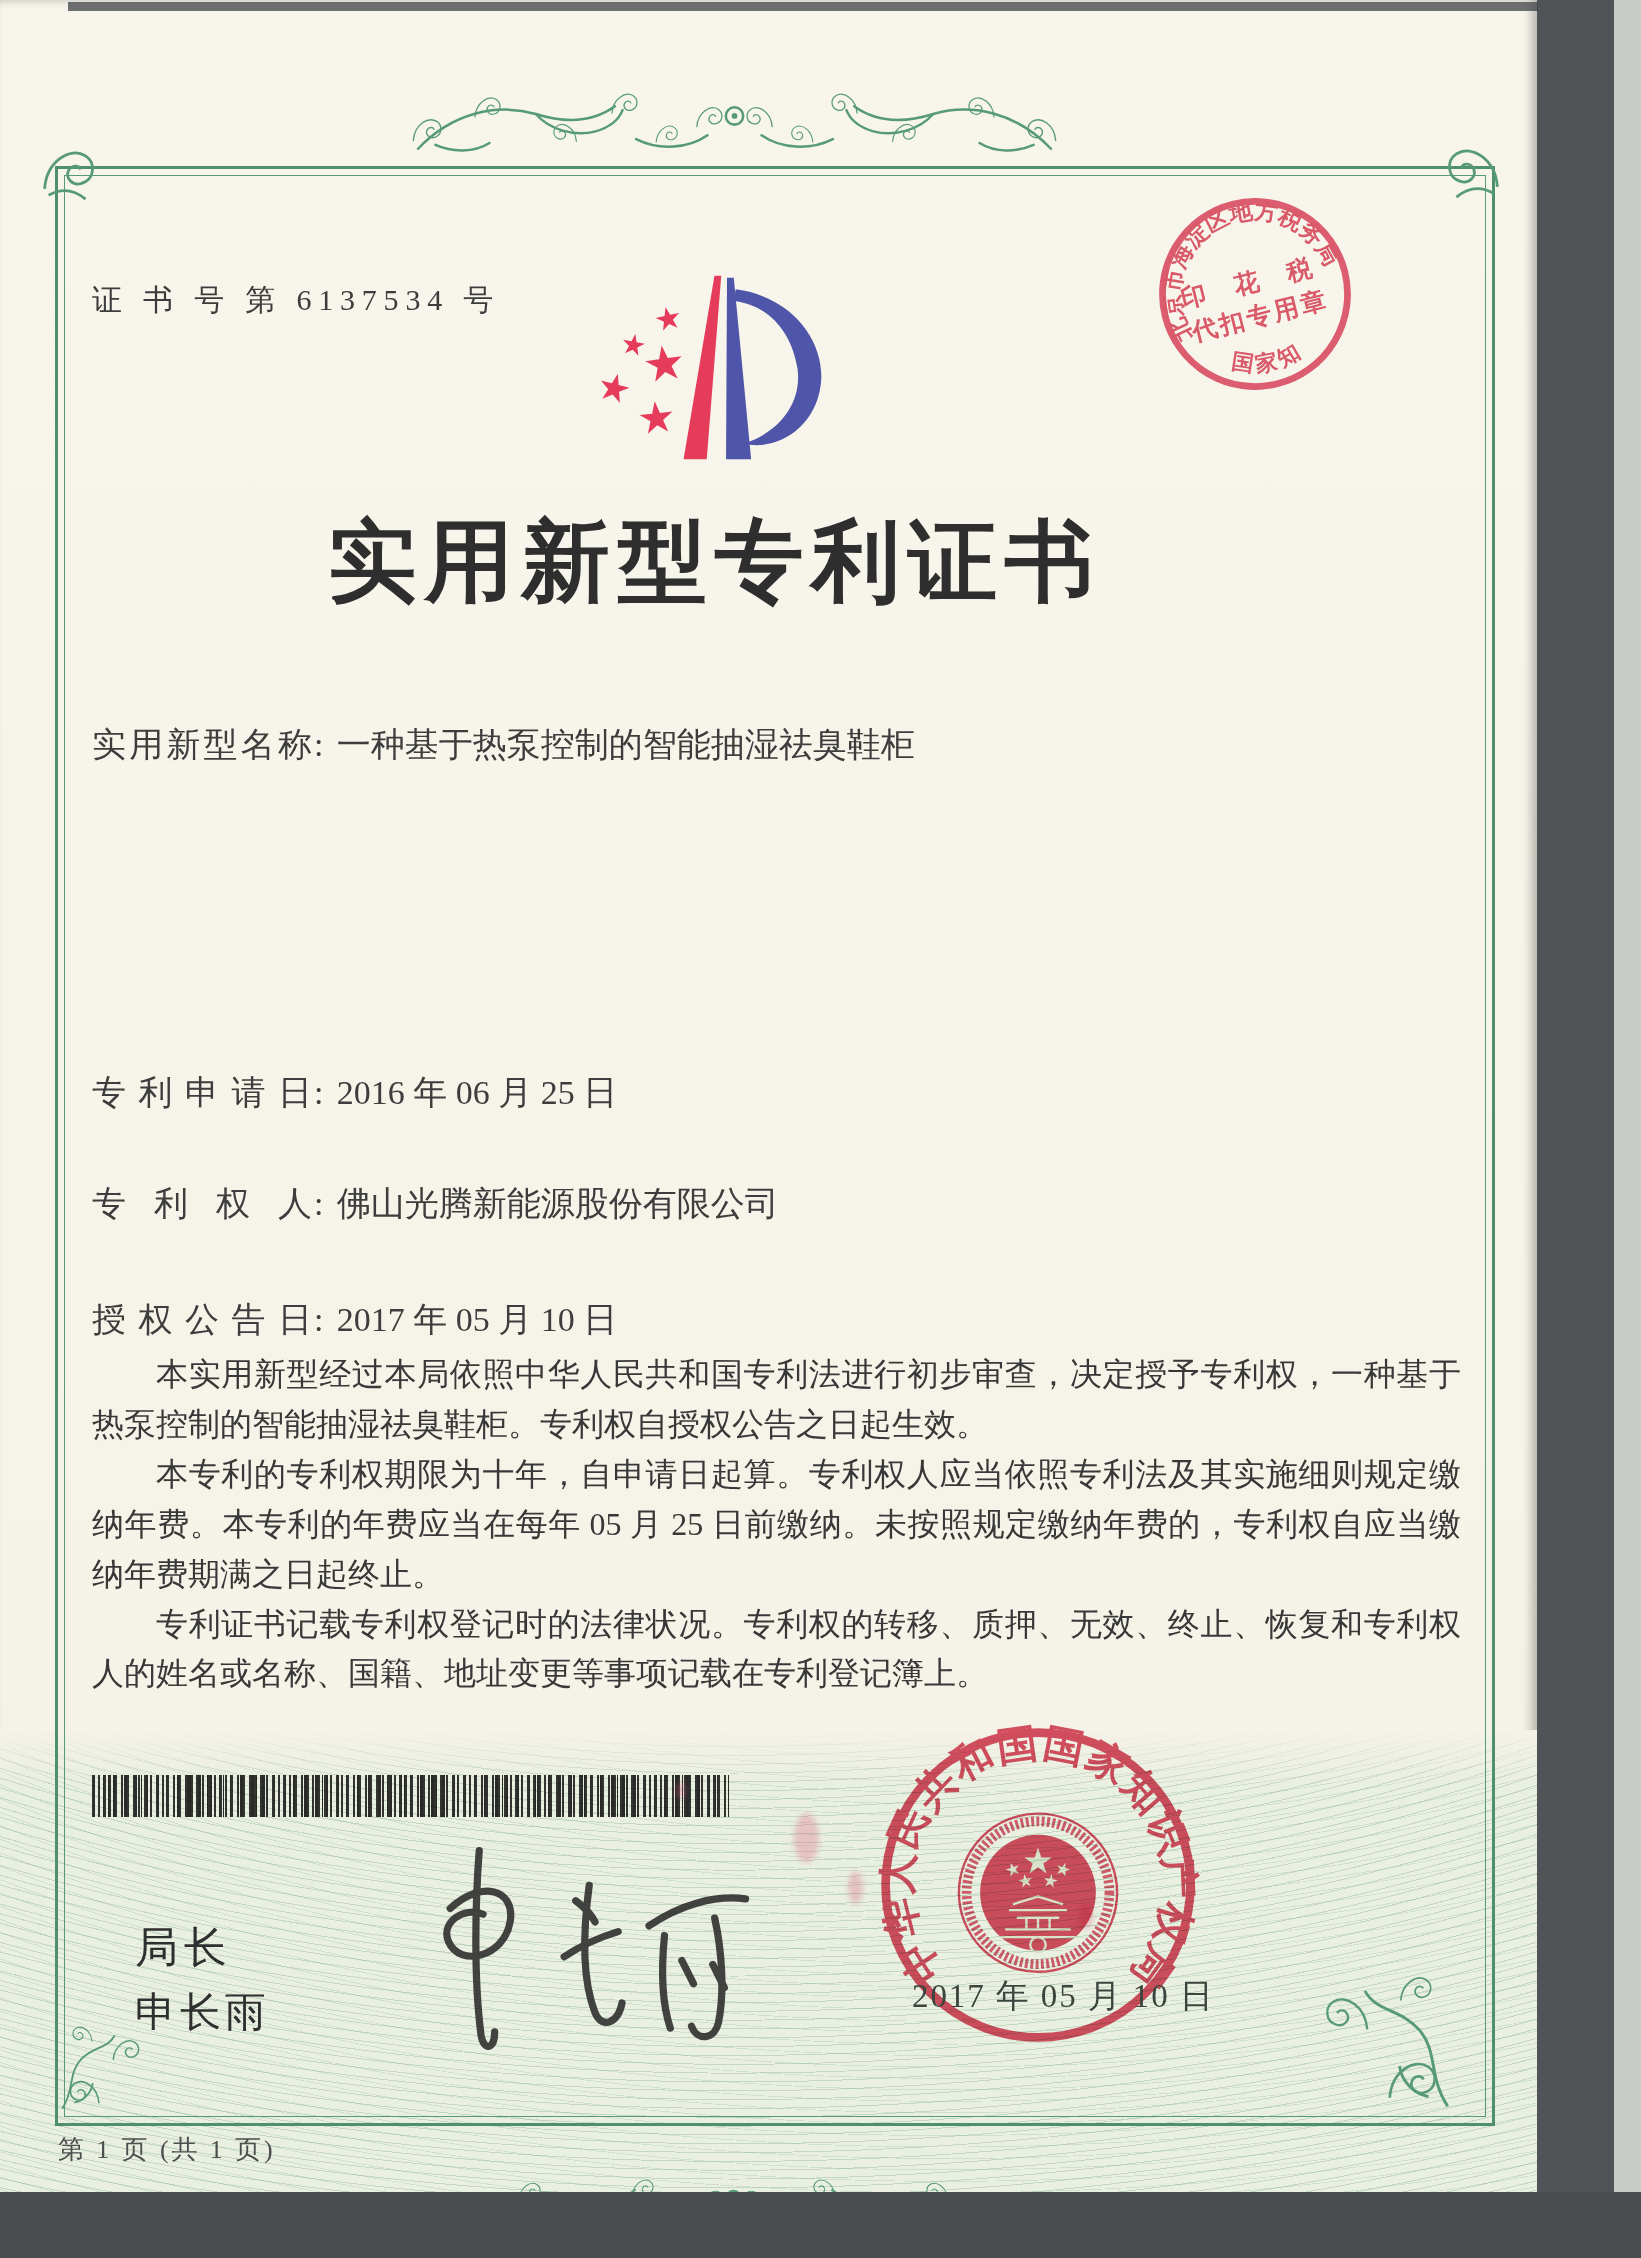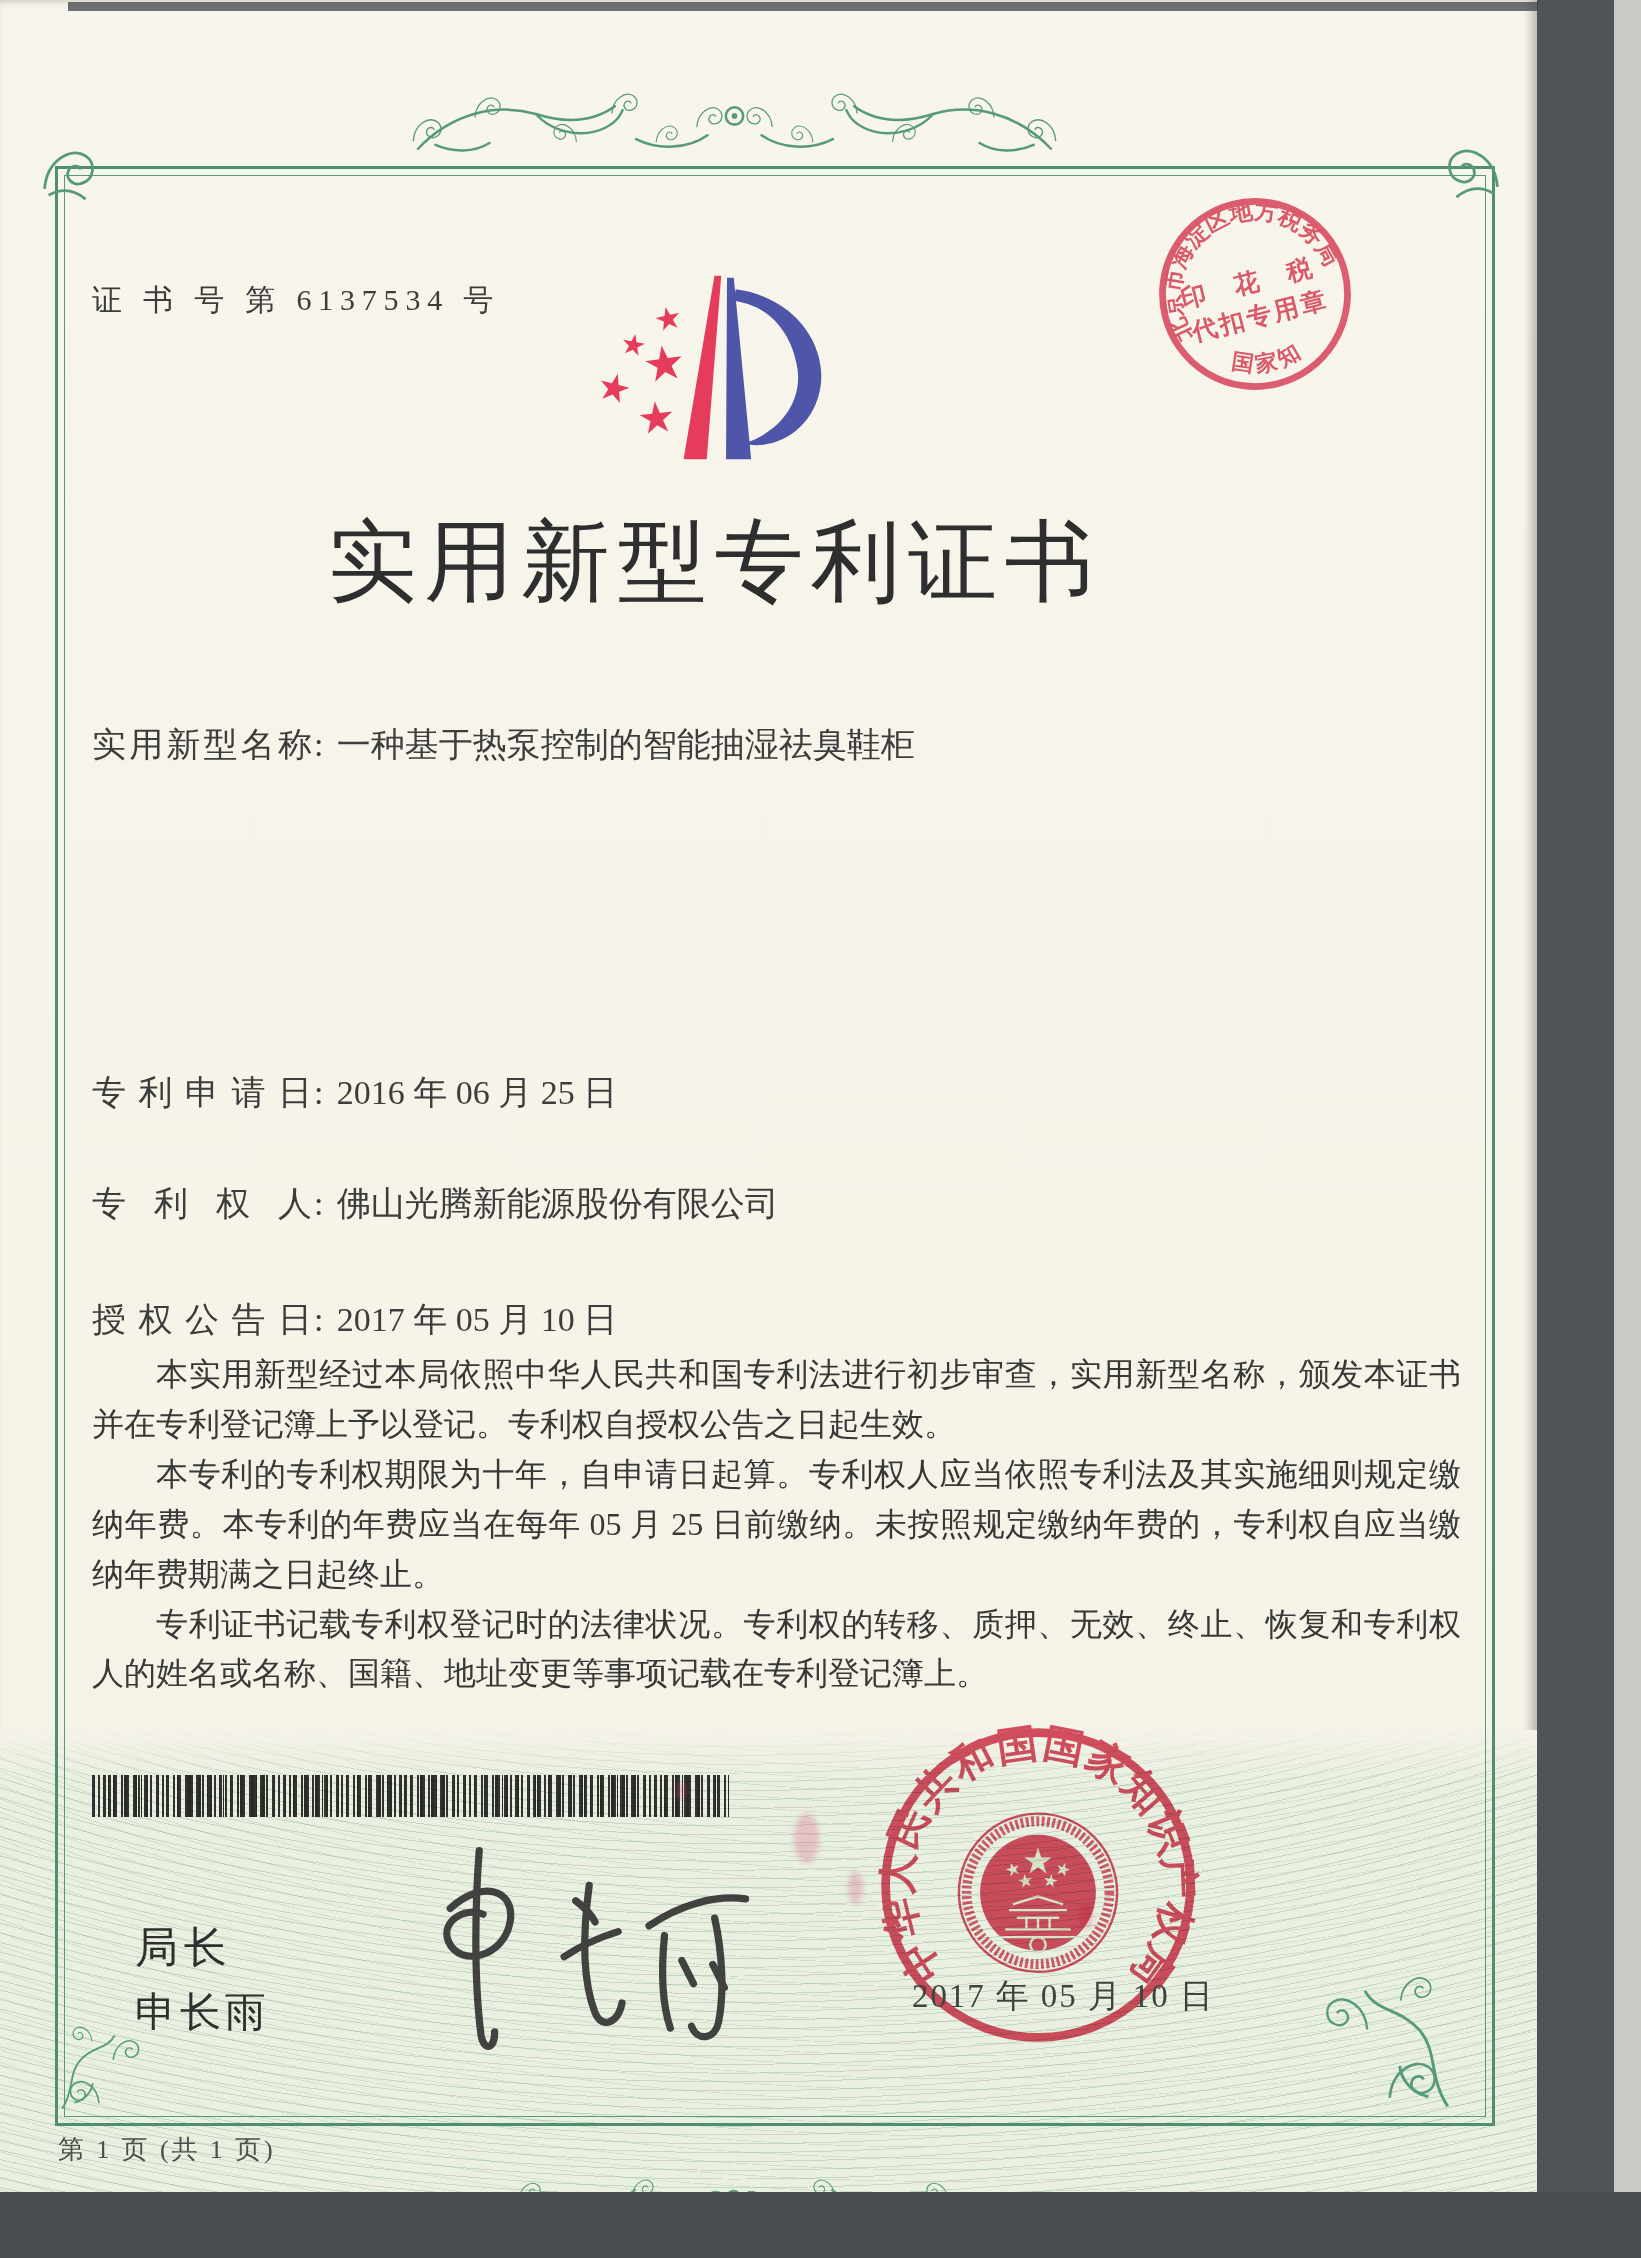--- a/index.html
+++ b/index.html
@@ -21,21 +21,21 @@
   .guilloche-fade{position:absolute;left:0;top:1730px;width:1537px;height:54px;
     background:linear-gradient(180deg,#f5f2e8 0%,rgba(245,242,232,0) 100%);}
   
   .frame{position:absolute;left:55px;top:166px;width:1434px;height:1954px;
          border:3.9px solid #4d8f6f;}
   .frame-inner{position:absolute;left:5.8px;top:5.8px;right:5.8px;bottom:5.8px;border:1.4px solid #579a79;}
   
   .certno{position:absolute;left:92px;top:280px;font-size:30px;letter-spacing:6.8px;color:#3c3c3c;}
   .logo{position:absolute;left:589px;top:266px;width:249px;height:203px;}
   .title{position:absolute;left:58px;top:502px;width:1313px;text-align:center;
-         font-size:89px;font-weight:normal;letter-spacing:7.7px;color:#2e2e2e;}
+         font-size:89px;font-weight:bold;letter-spacing:7.7px;color:#2e2e2e;}
   
   .frow{position:absolute;left:92px;font-size:34px;color:#3d3d3d;white-space:nowrap;}
   .flabel{display:inline-block;width:220px;text-align:justify;text-align-last:justify;}
   .fcolon{display:inline-block;margin:0 13.5px 0 1.9px;}
   .r0{top:722px}.r1{top:848px}.r2{top:959px}.r3{top:1070px}.r4{top:1181px}.r5{top:1297px}
   
   .body-text{position:absolute;left:92px;top:1350px;width:1369px;font-size:32px;
              line-height:1.56;text-align:justify;color:#383838;}
   .body-text p{margin:0;text-indent:2em;}
   
@@ -189,21 +189,21 @@
     <span class="flabel">专利申请日</span><span class="fcolon">:</span><span>2016 年 06 月 25 日</span>
   </div>
   <div class="frow r4">
     <span class="flabel">专利权人</span><span class="fcolon">:</span><span>佛山光腾新能源股份有限公司</span>
   </div>
   <div class="frow r5">
     <span class="flabel">授权公告日</span><span class="fcolon">:</span><span>2017 年 05 月 10 日</span>
   </div>
 
   <div class="body-text">
-    <p>本实用新型经过本局依照中华人民共和国专利法进行初步审查，实用新型名称，颁发本证书并在专利登记簿上予以登记。专利权自授权公告之日起生效。</p>
+    <p>本实用新型经过本局依照中华人民共和国专利法进行初步审查，决定授予专利权，一种基于热泵控制的智能抽湿祛臭鞋柜。专利权自授权公告之日起生效。</p>
     <p>本专利的专利权期限为十年，自申请日起算。专利权人应当依照专利法及其实施细则规定缴纳年费。本专利的年费应当在每年 05 月 25 日前缴纳。未按照规定缴纳年费的，专利权自应当缴纳年费期满之日起终止。</p>
     <p>专利证书记载专利权登记时的法律状况。专利权的转移、质押、无效、终止、恢复和专利权人的姓名或名称、国籍、地址变更等事项记载在专利登记簿上。</p>
   </div>
 
   <div class="barcode"></div>
 
   <div class="smudge sm1"></div>
   <div class="smudge sm2"></div>
   <div class="smudge sm3"></div>
   <div class="smudge sm4"></div>

